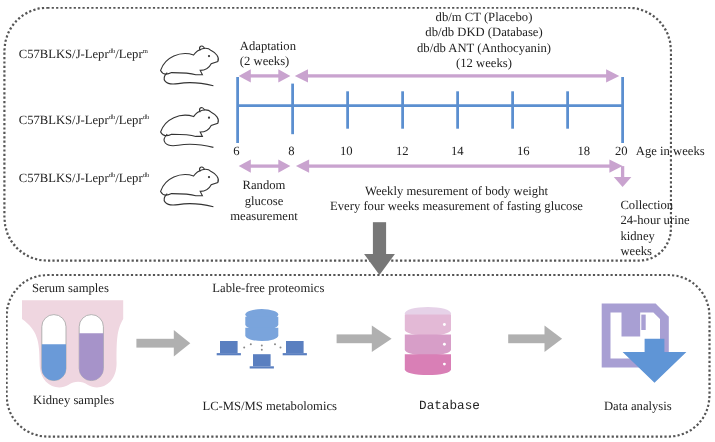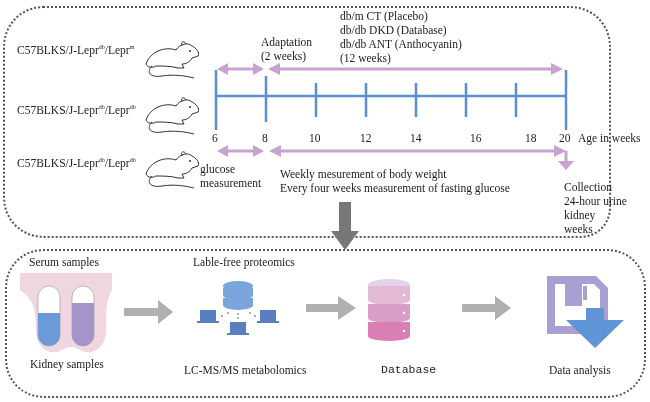--- a/index.html
+++ b/index.html
@@ -1,20 +1,20 @@
 <!DOCTYPE html>
 <html><head>
 <meta charset="utf-8">
 <style>
   html, body { margin:0; padding:0; background:#ffffff; }
   body { width:650px; height:402px; position:relative; overflow:hidden;
          font-family:"Liberation Serif", "DejaVu Serif", serif; color:#222; }
   .abs { position:absolute; }
   .txt { font-size:11.5px; line-height:14px; white-space:nowrap; }
-  .center { }
+  .center { text-align:center; }
   .panel { position:absolute; border:2px dotted #555; }
   sup { font-size:6px; }
   svg { position:absolute; left:0; top:0; }
 </style>
 </head>
 <body>
 
 <div class="panel" style="left:3px; top:6px; width:604px; height:228px; border-radius:40px 40px 30px 40px;"></div>
 <div class="panel" style="left:5px; top:249px; width:637px; height:145px; border-radius:38px 38px 38px 38px;"></div>
 
@@ -140,21 +140,21 @@
   </g>
 
   <g>
     <path d="M547,276 L596,276 L608,288 L608,334 L547,334 Z" fill="#a89fd3"></path>
     <path d="M555,284 L565,284 L565,306 L582,306 L582,284 L594,284 L600,290 L600,326 L555,326 Z" fill="#ffffff"></path>
     <rect x="583" y="286" width="4" height="14" fill="#a89fd3"></rect>
     <path d="M586,308 L604,308 L604,320 L624,320 L595,348 L566,320 L586,320 Z" fill="#5f95d6"></path>
   </g>
 </svg>
 
-<div class="abs txt" style="left:218px; top:35px;margin-left:43px;">
+<div class="abs txt" style="left:218px; top:35px;">
   <div>Adaptation</div>
   <div>(2 weeks)</div>
 </div>
 <div class="abs txt center" style="left:340px; top:9px; width:200px;">
   <div>db/m CT (Placebo)</div>
   <div>db/db DKD (Database)</div>
   <div>db/db ANT (Anthocyanin)</div>
   <div>(12 weeks)</div>
 </div>
 
@@ -162,20 +162,21 @@
 <div class="abs txt" style="left:262px; top:131px;">8</div>
 <div class="abs txt" style="left:309px; top:131px;">10</div>
 <div class="abs txt" style="left:360px; top:131px;">12</div>
 <div class="abs txt" style="left:410px; top:131px;">14</div>
 <div class="abs txt" style="left:470px; top:131px;">16</div>
 <div class="abs txt" style="left:509px; top:131px;margin-left:16px;">18</div>
 <div class="abs txt" style="left:559px; top:131px;">20</div>
 <div class="abs txt" style="left:578px; top:131px;">Age in weeks</div>
 
 <div class="abs txt center" style="left:200px; top:162px; width:80px;">
+  <div>Random</div>
   <div>glucose</div>
   <div>measurement</div>
 </div>
 <div class="abs txt center" style="left:280px; top:167px; width:270px;">
   <div>Weekly mesurement of body weight</div>
   <div>Every four weeks measurement of fasting glucose</div>
 </div>
 <div class="abs txt" style="left:564px; top:180px;">
   <div>Collection</div>
   <div>24-hour urine</div>

